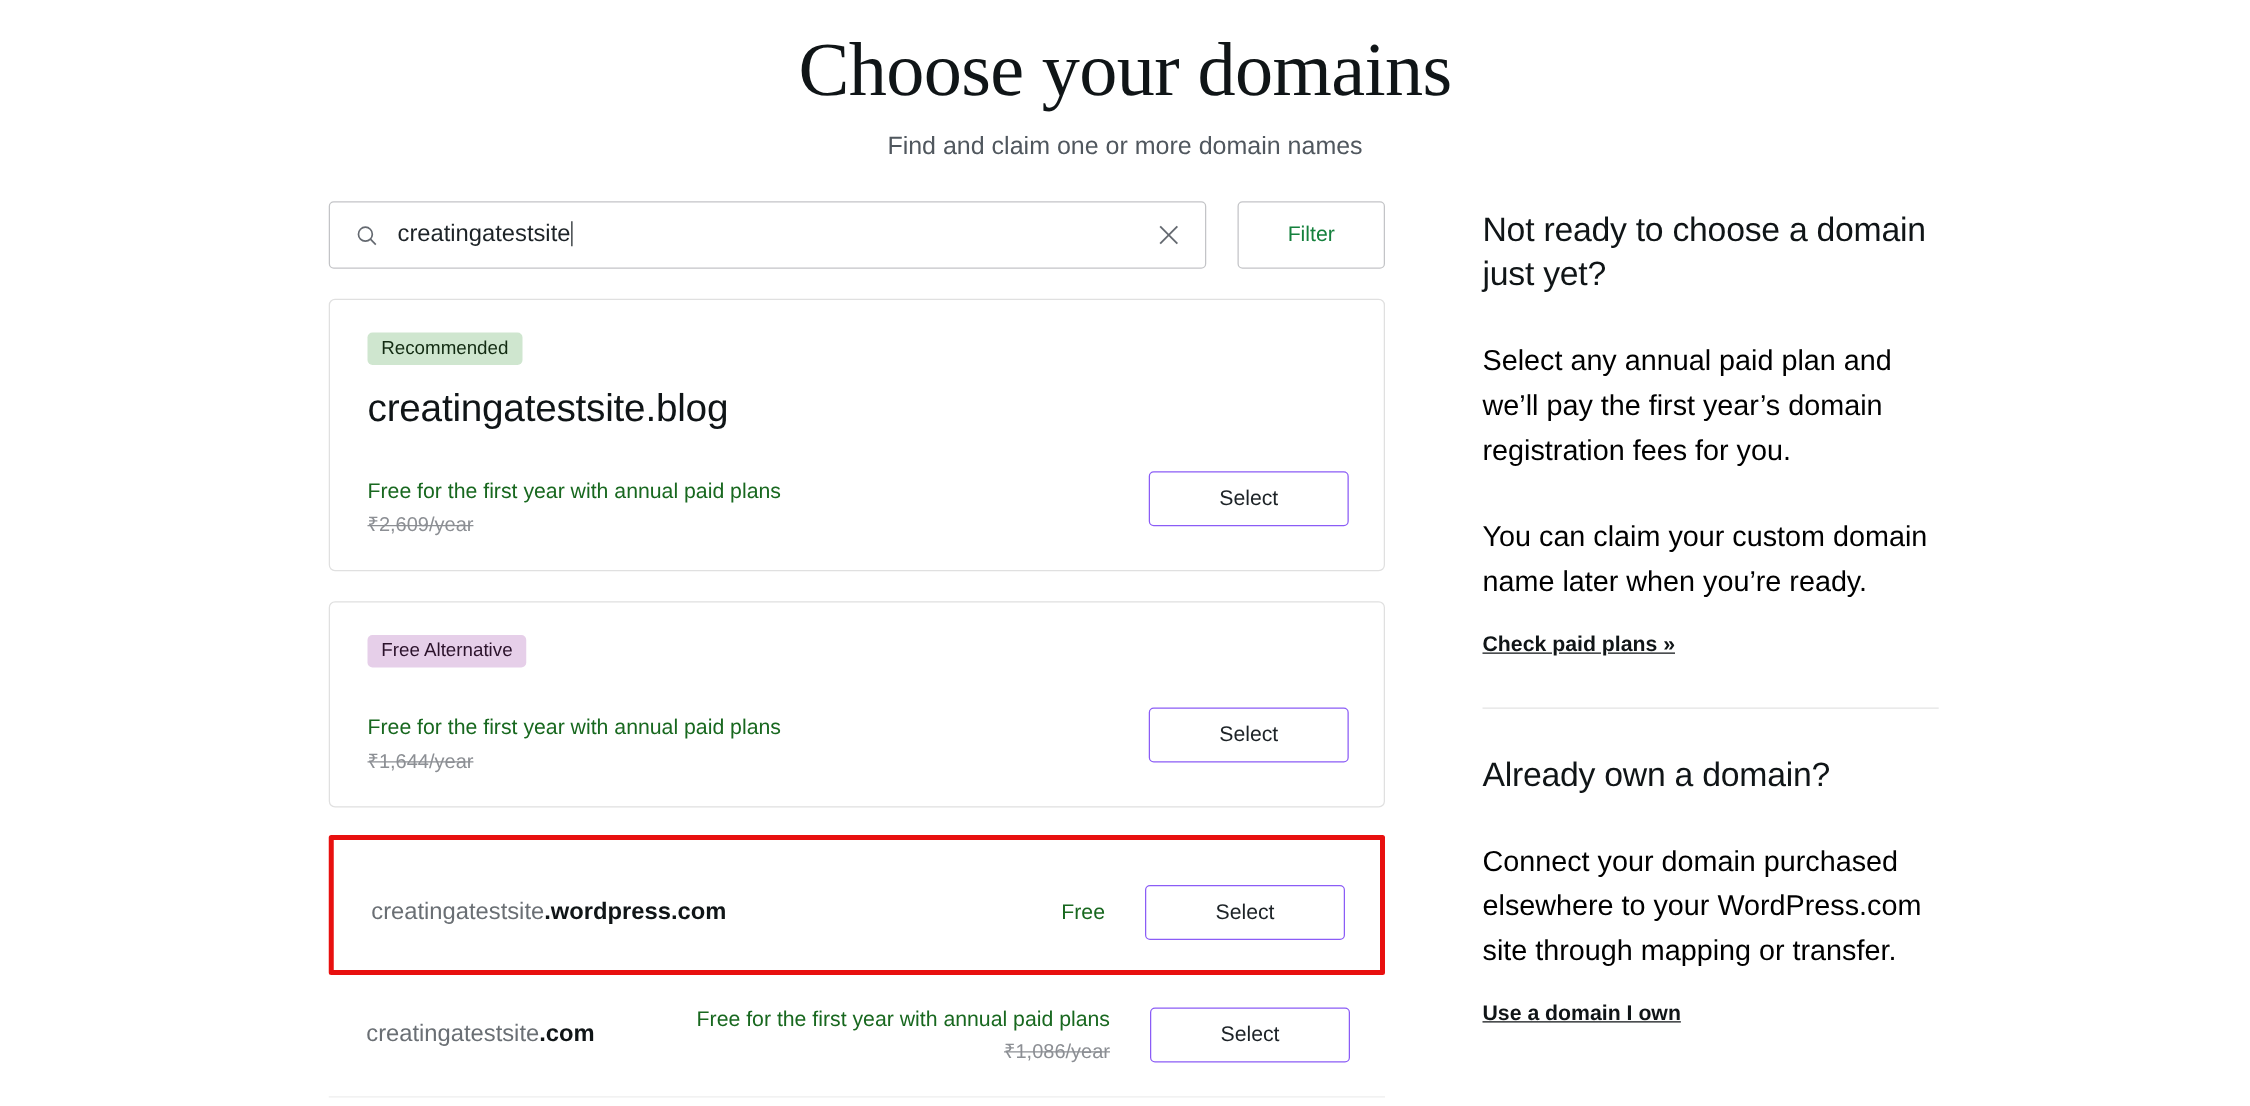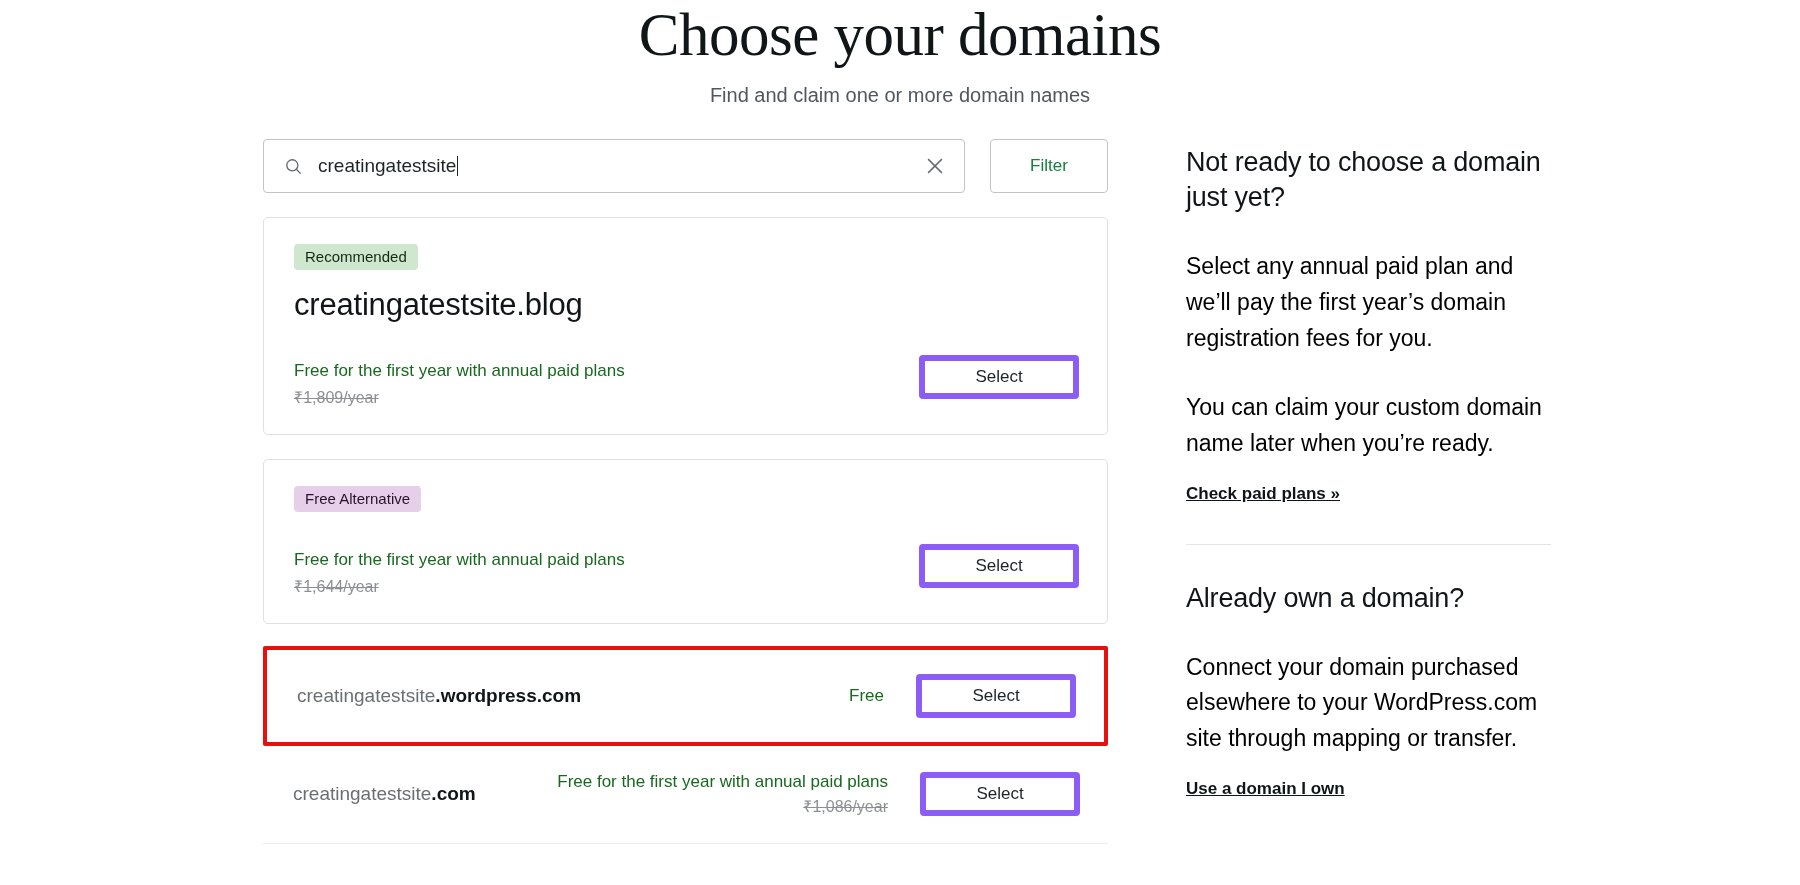--- a/index.html
+++ b/index.html
@@ -20,20 +20,21 @@
   }
 
   
   .page-title {
     text-align: center;
     font-family: "Liberation Serif", serif;
     font-size: 61px;
     font-weight: 400;
     color: #101517;
     letter-spacing: -0.5px;
+    padding-top: 22px;
     line-height: 1.15;
   }
   .page-subtitle {
     text-align: center;
     font-size: 20px;
     color: #50575e;
     margin-top: 14px;
     font-weight: 400;
   }
 
@@ -155,35 +156,35 @@
   .price-struck {
     font-size: 16px;
     color: #8c8f94;
     text-decoration: line-through;
     margin-top: 3px;
   }
 
   .select-btn {
     width: 160px;
     height: 44px;
-    border: 6px solid #8b5cf6;
+    border: 1px solid #8b5cf6;
     border-radius: 4px;
     background: #fff;
     font-size: 17px;
     color: #1d2327;
     font-family: "Liberation Sans", sans-serif;
     cursor: pointer;
     flex: none;
   }
 
   
   .row {
     display: flex;
     align-items: center;
-    padding: 24px 28px 24px 30px;
+    padding: 36px 28px 24px 30px;
     background: #fff;
   }
   .row-highlight {
     border: 4px solid #e8100f;
     border-radius: 2px;
     margin-top: 22px;
   }
   .row-plain {
     border-bottom: 1px solid #eeeeee;
     margin-top: 6px;
@@ -266,21 +267,21 @@
         </div>
         <button class="filter-btn">Filter</button>
       </div>
 
       <div class="card">
         <span class="badge badge-recommended">Recommended</span>
         <div class="domain-name">creatingatestsite.blog</div>
         <div class="card-bottom">
           <div class="price-block">
             <div class="price-free">Free for the first year with annual paid plans</div>
-            <div class="price-struck">₹1,809/year</div>
+            <div class="price-struck">₹2,609/year</div>
           </div>
           <button class="select-btn">Select</button>
         </div>
       </div>
 
       <div class="card">
         <span class="badge badge-alternative">Free Alternative</span>
         <div class="card-bottom">
           <div class="price-block">
             <div class="price-free">Free for the first year with annual paid plans</div>

